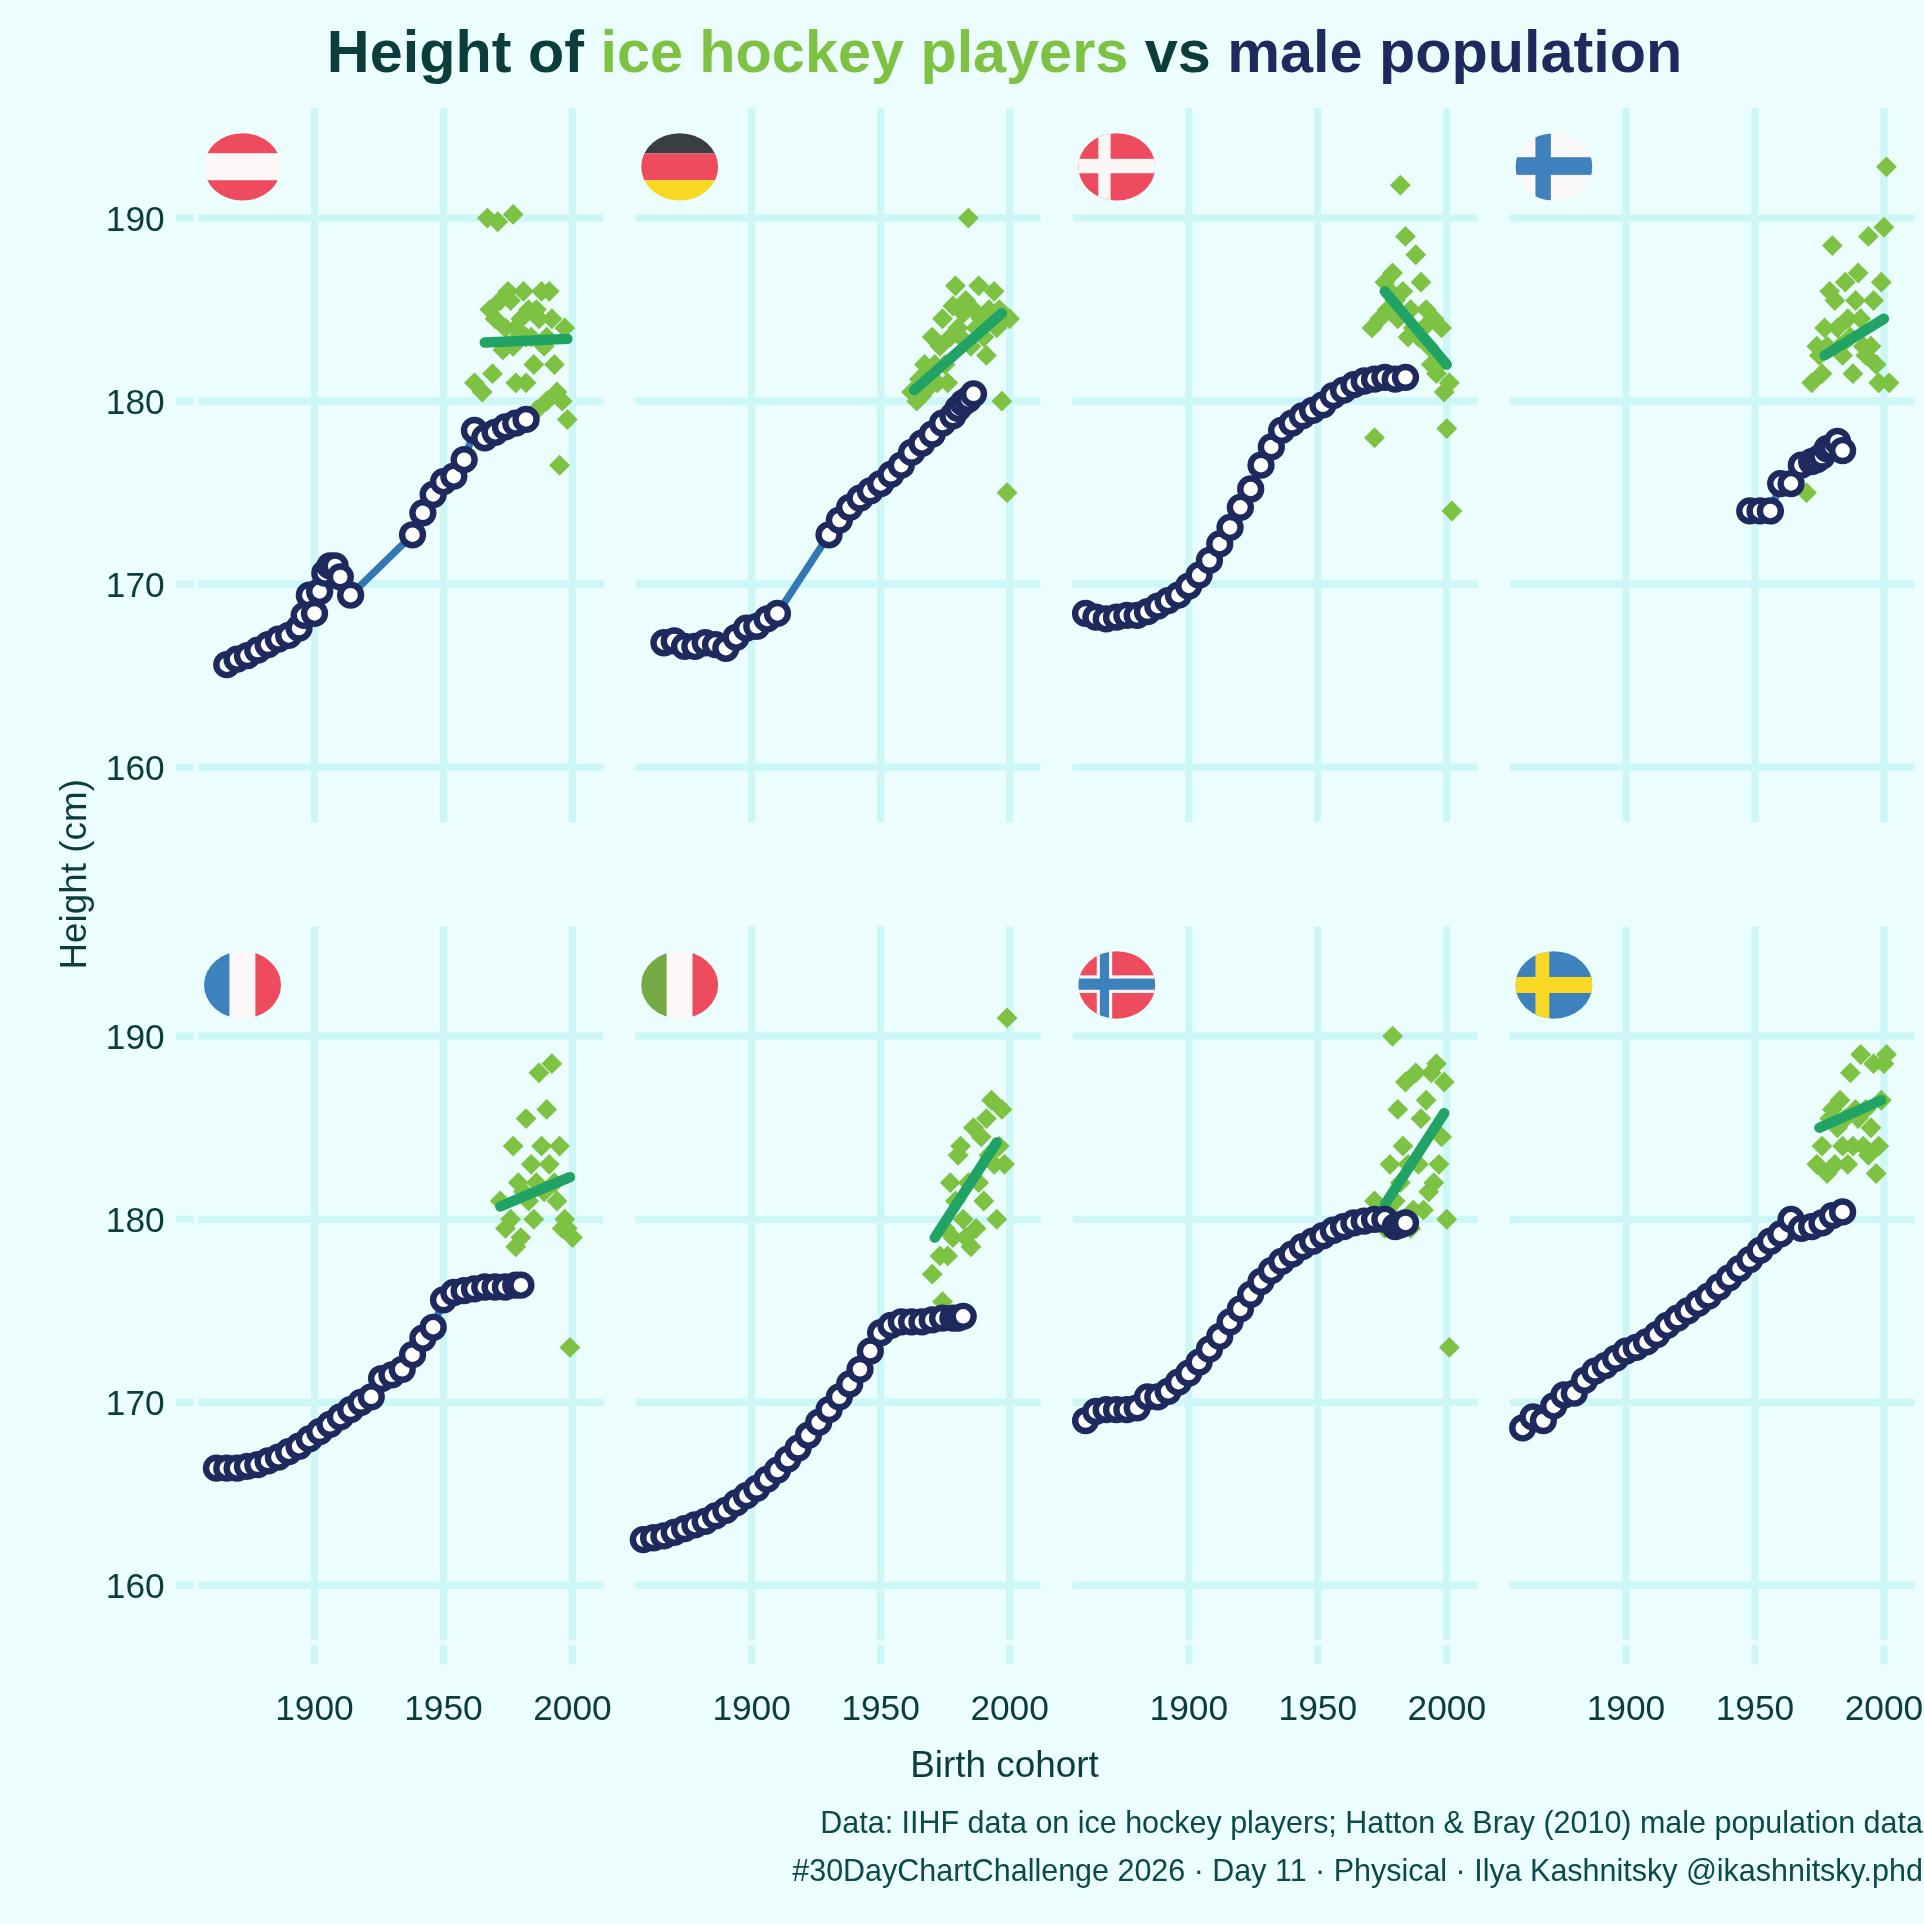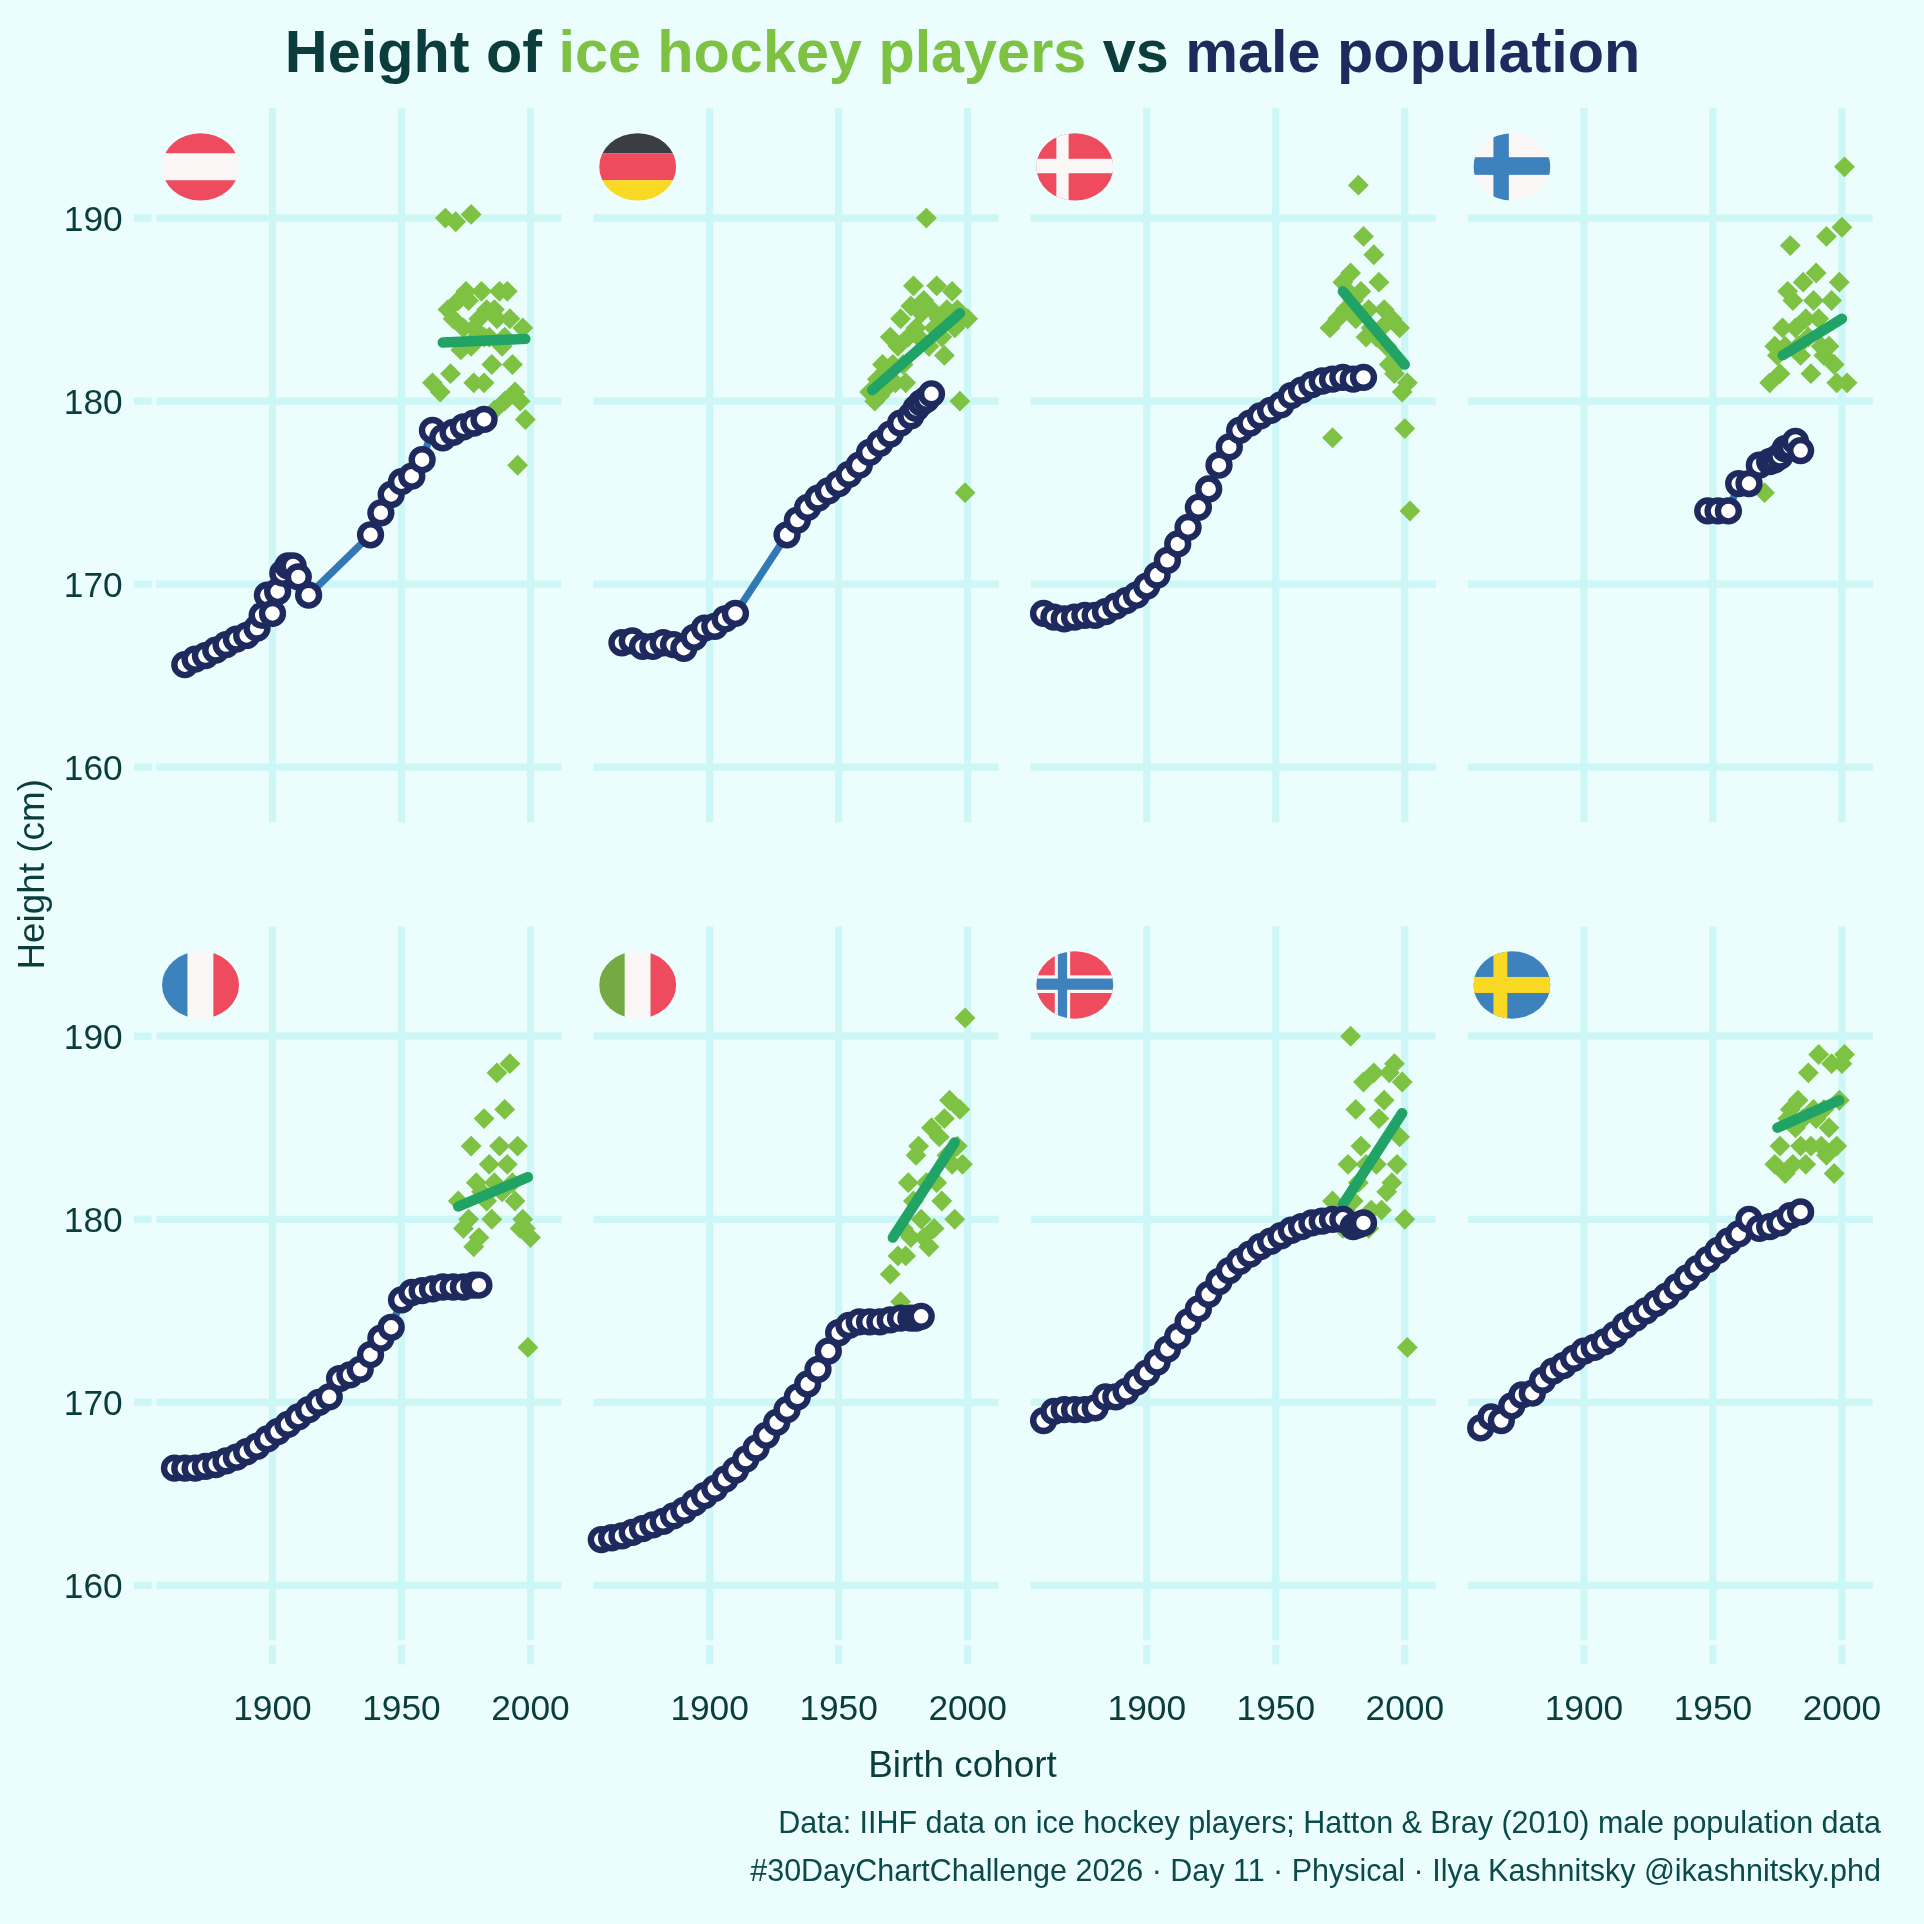--- a/index.html
+++ b/index.html
@@ -3,21 +3,21 @@
 <meta charset="utf-8">
 <style>
   html,body{margin:0;padding:0;}
   body{
     width:1925px;height:1925px;
     background:#EBFDFD;
     font-family:"Liberation Sans", sans-serif;
     overflow:hidden;
     position:relative;
   }
-  #root{position:absolute;inset:0;}
+  #root{position:absolute;inset:0;padding-left:42px;}
   svg{display:block;}
   .ttl{font-weight:bold;font-size:74px;}
   .axtitle{font-size:46px;fill:#0B3D3D;}
   .ticklab{font-size:44px;fill:#0B3D3D;}
   .caption{font-size:38px;fill:#0B4A4A;}
 </style>
 </head>
 <body>
 
 <div id="root">

